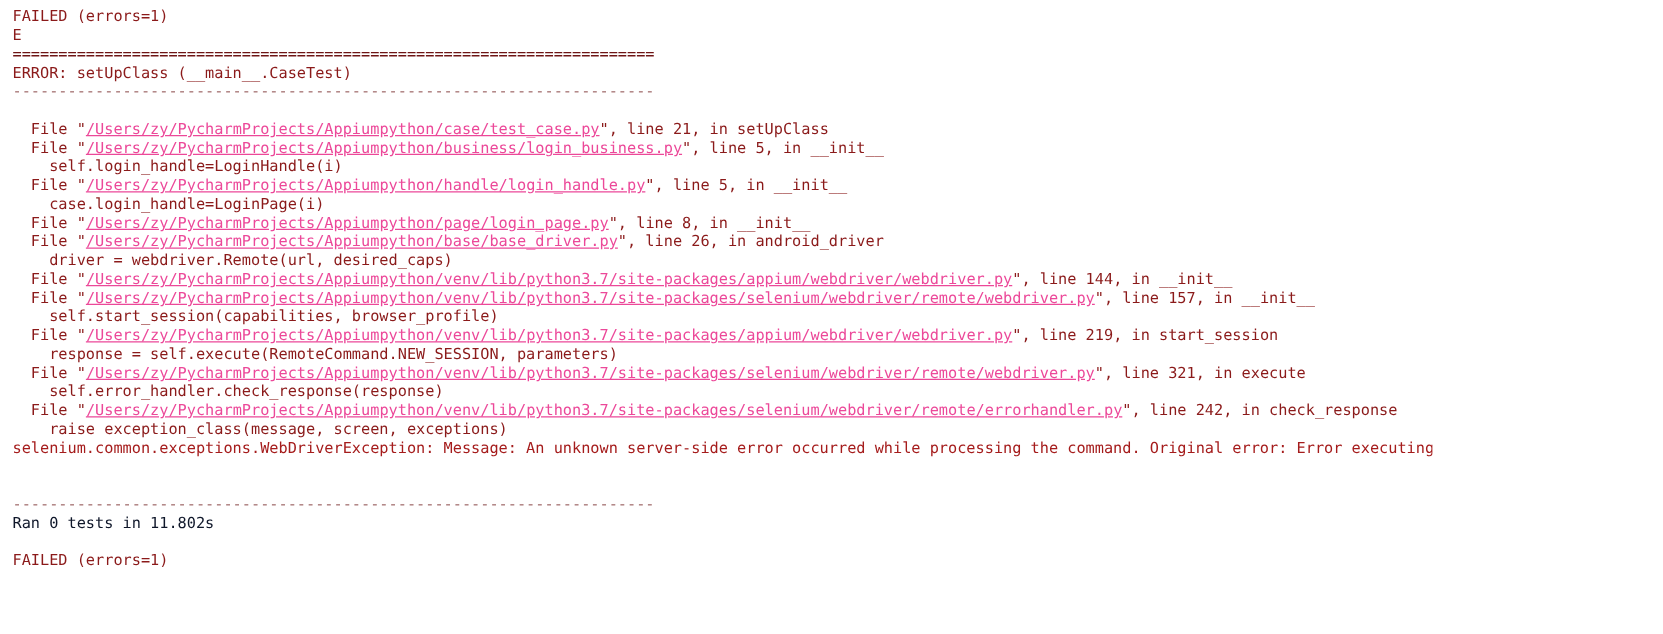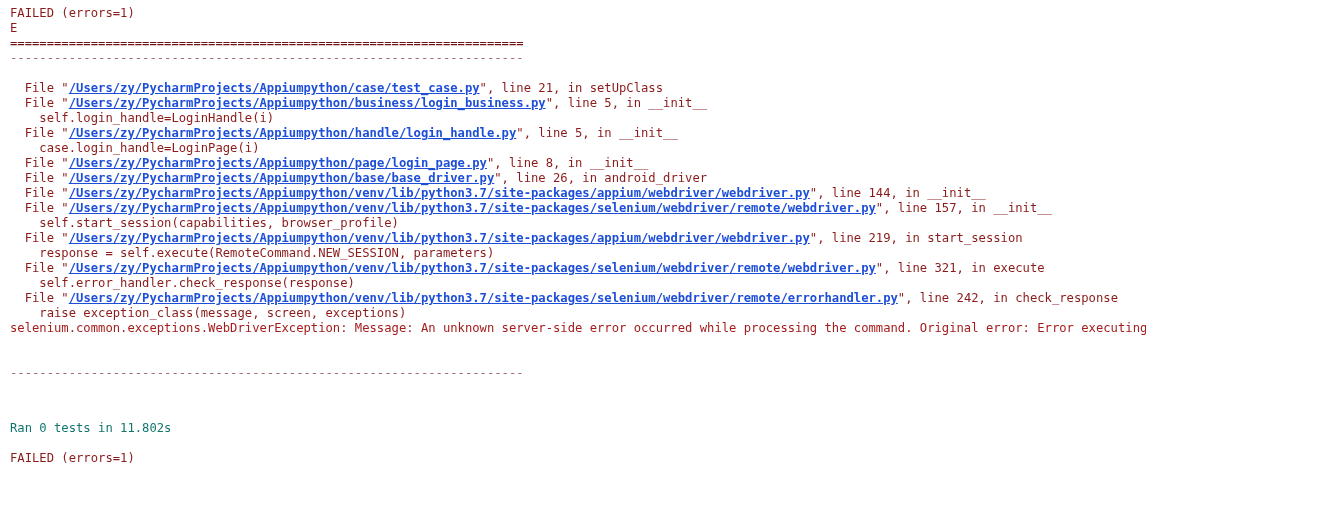--- a/index.html
+++ b/index.html
@@ -35,52 +35,52 @@
   .line.blank {
     color: transparent;
   }
   .line.sep-eq {
     color: #6e1414;
   }
   .line.sep-dash {
     color: #a06a6a;
   }
   .line.summary {
-    color: #0f766e;
-    margin-top: 40px;
+    color: #0f172a;
   }
   .line.exc {
     color: #a51c1c;
   }
   a.path {
-    color: #1d4ed8;
+    color: #ec4899;
     text-decoration: underline;
     cursor: pointer;
-    font-weight: bold;
   }
   span.plain {
     color: #8b1a1a;
   }
 </style>
 </head>
 <body>
 
 <div id="console">
     <div class="line">FAILED (errors=1)</div>
     <div class="line">E</div>
     <div class="line sep-eq">======================================================================</div>
+    <div class="line">ERROR: setUpClass (__main__.CaseTest)</div>
     <div class="line sep-dash">----------------------------------------------------------------------</div>
     <div class="line blank"> </div>
     <div class="line"><span class="plain">  File "</span><a class="path" href="#">/Users/zy/PycharmProjects/Appiumpython/case/test_case.py</a><span class="plain">", line 21, in setUpClass</span></div>
     <div class="line"><span class="plain">  File "</span><a class="path" href="#">/Users/zy/PycharmProjects/Appiumpython/business/login_business.py</a><span class="plain">", line 5, in __init__</span></div>
     <div class="line">    self.login_handle=LoginHandle(i)</div>
     <div class="line"><span class="plain">  File "</span><a class="path" href="#">/Users/zy/PycharmProjects/Appiumpython/handle/login_handle.py</a><span class="plain">", line 5, in __init__</span></div>
     <div class="line">    case.login_handle=LoginPage(i)</div>
     <div class="line"><span class="plain">  File "</span><a class="path" href="#">/Users/zy/PycharmProjects/Appiumpython/page/login_page.py</a><span class="plain">", line 8, in __init__</span></div>
     <div class="line"><span class="plain">  File "</span><a class="path" href="#">/Users/zy/PycharmProjects/Appiumpython/base/base_driver.py</a><span class="plain">", line 26, in android_driver</span></div>
+    <div class="line">    driver = webdriver.Remote(url, desired_caps)</div>
     <div class="line"><span class="plain">  File "</span><a class="path" href="#">/Users/zy/PycharmProjects/Appiumpython/venv/lib/python3.7/site-packages/appium/webdriver/webdriver.py</a><span class="plain">", line 144, in __init__</span></div>
     <div class="line"><span class="plain">  File "</span><a class="path" href="#">/Users/zy/PycharmProjects/Appiumpython/venv/lib/python3.7/site-packages/selenium/webdriver/remote/webdriver.py</a><span class="plain">", line 157, in __init__</span></div>
     <div class="line">    self.start_session(capabilities, browser_profile)</div>
     <div class="line"><span class="plain">  File "</span><a class="path" href="#">/Users/zy/PycharmProjects/Appiumpython/venv/lib/python3.7/site-packages/appium/webdriver/webdriver.py</a><span class="plain">", line 219, in start_session</span></div>
     <div class="line">    response = self.execute(RemoteCommand.NEW_SESSION, parameters)</div>
     <div class="line"><span class="plain">  File "</span><a class="path" href="#">/Users/zy/PycharmProjects/Appiumpython/venv/lib/python3.7/site-packages/selenium/webdriver/remote/webdriver.py</a><span class="plain">", line 321, in execute</span></div>
     <div class="line">    self.error_handler.check_response(response)</div>
     <div class="line"><span class="plain">  File "</span><a class="path" href="#">/Users/zy/PycharmProjects/Appiumpython/venv/lib/python3.7/site-packages/selenium/webdriver/remote/errorhandler.py</a><span class="plain">", line 242, in check_response</span></div>
     <div class="line">    raise exception_class(message, screen, exceptions)</div>
     <div class="line exc">selenium.common.exceptions.WebDriverException: Message: An unknown server-side error occurred while processing the command. Original error: Error executing adbExec. Original error: 'Comman</div>

